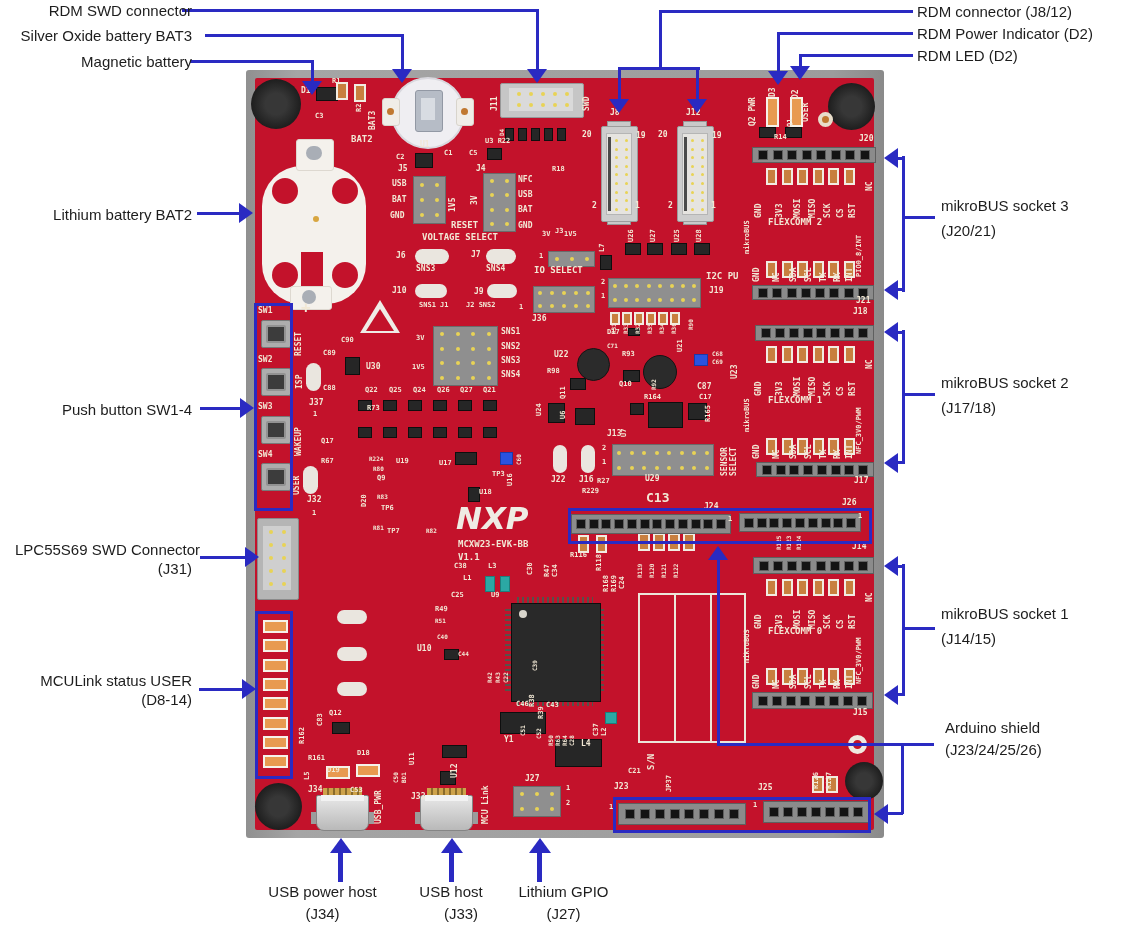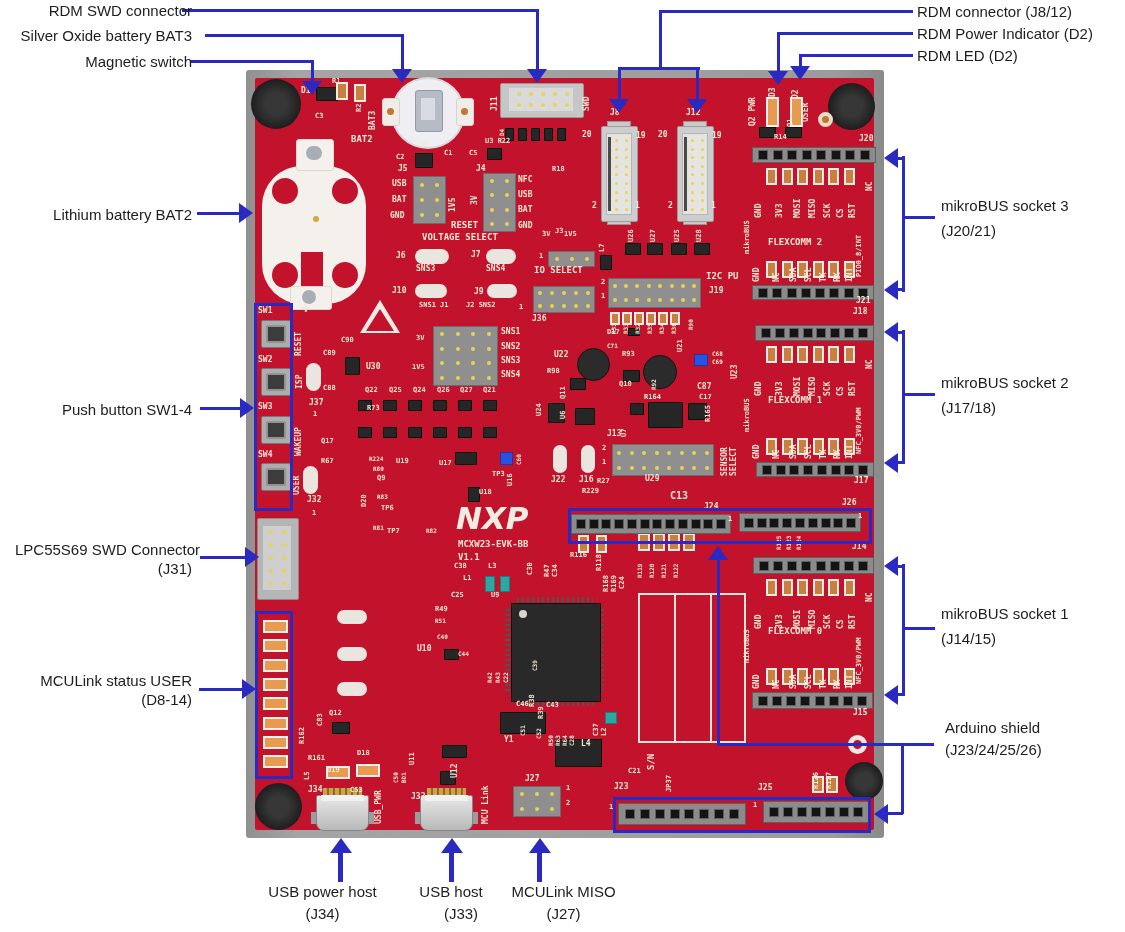--- a/index.html
+++ b/index.html
@@ -299,21 +299,21 @@
       <span class="silk" style="left: 607px; top: 430px;">J13</span>
       <span class="silk" style="left: 602px; top: 445px; font-size: 7px;">2</span>
       <span class="silk" style="left: 602px; top: 459px; font-size: 7px;">1</span>
       <span class="silk rot" style="left: 721px; top: 476px;">SENSOR</span>
       <span class="silk rot" style="left: 730px; top: 476px;">SELECT</span>
       <span class="silk" style="left: 551px; top: 476px;">J22</span>
       <span class="silk" style="left: 579px; top: 476px;">J16</span>
       <span class="silk" style="left: 597px; top: 478px; font-size: 7px;">R27</span>
       <span class="silk" style="left: 645px; top: 475px;">U29</span>
       <span class="silk" style="left: 582px; top: 488px; font-size: 7px;">R229</span>
-      <span class="silk" style="left: 670px; top: 491px; font-size: 10px;">C13</span>
+      <span class="silk" style="left: 646px; top: 491px; font-size: 13px;">C13</span>
       <span class="silk" style="left: 454px; top: 563px; font-size: 7px;">C38</span>
       <span class="silk" style="left: 488px; top: 563px; font-size: 7px;">L3</span>
       <span class="silk" style="left: 463px; top: 575px; font-size: 7px;">L1</span>
       <span class="silk" style="left: 451px; top: 592px; font-size: 7px;">C25</span>
       <span class="silk" style="left: 491px; top: 592px; font-size: 7px;">U9</span>
       <span class="silk rot" style="left: 527px; top: 575px; font-size: 7px;">C30</span>
       <span class="silk rot" style="left: 544px; top: 577px; font-size: 7px;">R47</span>
       <span class="silk rot" style="left: 552px; top: 577px; font-size: 7px;">C34</span>
       <span class="silk rot" style="left: 603px; top: 592px; font-size: 7px;">R168</span>
       <span class="silk rot" style="left: 611px; top: 592px; font-size: 7px;">R169</span>
@@ -732,21 +732,21 @@
       <div class="part p-res" style="position: absolute; left: 622px; top: 312px; width: 10px; height: 13px;"></div>
       <div class="part p-res" style="position: absolute; left: 634px; top: 312px; width: 10px; height: 13px;"></div>
       <div class="part p-res" style="position: absolute; left: 646px; top: 312px; width: 10px; height: 13px;"></div>
       <div class="part p-res" style="position: absolute; left: 658px; top: 312px; width: 10px; height: 13px;"></div>
       <div class="part p-res" style="position: absolute; left: 670px; top: 312px; width: 10px; height: 13px;"></div>
       <div class="part p-teal" style="position: absolute; left: 485px; top: 576px; width: 10px; height: 16px;"></div>
       <div class="part p-teal" style="position: absolute; left: 500px; top: 576px; width: 10px; height: 16px;"></div>
       <div class="part p-teal" style="position: absolute; left: 605px; top: 712px; width: 12px; height: 12px;"></div>
       <div class="part p-blue" style="position: absolute; left: 694px; top: 354px; width: 14px; height: 12px;"></div>
       <div class="part p-blue" style="position: absolute; left: 500px; top: 452px; width: 13px; height: 13px;"></div>
-      <span class="silk" style="left: 768px; top: 218px; font-size: 9px; margin-top: 20px;">FLEXCOMM 2</span>
+      <span class="silk" style="left: 768px; top: 218px; font-size: 9px;">FLEXCOMM 2</span>
       <span class="silk rot" style="left: 744px; top: 254px; font-size: 7px;">mikroBUS</span>
       <span class="silk rot" style="left: 755px; top: 218px;">GND</span>
       <span class="silk rot" style="left: 776px; top: 218px;">3V3</span>
       <span class="silk rot" style="left: 794px; top: 218px;">MOSI</span>
       <span class="silk rot" style="left: 809px; top: 218px;">MISO</span>
       <span class="silk rot" style="left: 824px; top: 218px;">SCK</span>
       <span class="silk rot" style="left: 837px; top: 218px;">CS</span>
       <span class="silk rot" style="left: 849px; top: 218px;">RST</span>
       <span class="silk rot" style="left: 866px; top: 191px;">NC</span>
       <span class="silk rot" style="left: 856px; top: 277px; font-size: 7px;">PIO0_8/INT</span>
@@ -890,21 +890,21 @@
       <div class="ann ah-U" style="position: absolute; left: 330px; top: 838px;"></div>
       <div class="ann sv" style="position: absolute; left: 338px; top: 852px; height: 30px;"></div>
       <div class="ann ah-U" style="position: absolute; left: 441px; top: 838px;"></div>
       <div class="ann sv" style="position: absolute; left: 449px; top: 852px; height: 30px;"></div>
       <div class="ann ah-U" style="position: absolute; left: 529px; top: 838px;"></div>
       <div class="ann sv" style="position: absolute; left: 537px; top: 852px; height: 30px;"></div>
     </div>
 
   <div class="co ra" style="left:15px;top:2px">RDM SWD connector</div>
   <div class="co ra" style="left:15px;top:27px">Silver Oxide battery BAT3</div>
-  <div class="co ra" style="left:15px;top:53px">Magnetic switch</div>
+  <div class="co ra" style="left:15px;top:53px">Magnetic battery</div>
   <div class="co" style="left:917px;top:3px">RDM connector (J8/12)</div>
   <div class="co" style="left:917px;top:25px">RDM Power Indicator (D2)</div>
   <div class="co" style="left:917px;top:47px">RDM LED (D2)</div>
   <div class="co ra" style="left:15px;top:206px">Lithium battery BAT2</div>
   <div class="co ra" style="left:15px;top:401px">Push button SW1-4</div>
   <div class="co ra" style="left:15px;top:541px">LPC55S69 SWD Connector</div>
   <div class="co ra" style="left:15px;top:560px">(J31)</div>
   <div class="co ra" style="left:15px;top:672px">MCULink status USER</div>
   <div class="co ra" style="left:15px;top:691px">(D8-14)</div>
   <div class="co" style="left:941px;top:197px">mikroBUS socket 3</div>
@@ -912,15 +912,15 @@
   <div class="co" style="left:941px;top:374px">mikroBUS socket 2</div>
   <div class="co" style="left:941px;top:399px">(J17/18)</div>
   <div class="co" style="left:941px;top:605px">mikroBUS socket 1</div>
   <div class="co" style="left:941px;top:630px">(J14/15)</div>
   <div class="co" style="left:945px;top:719px">Arduino shield</div>
   <div class="co" style="left:945px;top:741px">(J23/24/25/26)</div>
   <div class="co ctr" style="left:250px;top:883px;width:145px">USB power host</div>
   <div class="co ctr" style="left:250px;top:905px;width:145px">(J34)</div>
   <div class="co ctr" style="left:390px;top:883px;width:122px">USB host</div>
   <div class="co ctr" style="left:400px;top:905px;width:122px">(J33)</div>
-  <div class="co ctr" style="left:496px;top:883px;width:135px">MCULink MISO</div>
+  <div class="co ctr" style="left:496px;top:883px;width:135px">Lithium GPIO</div>
   <div class="co ctr" style="left:496px;top:905px;width:135px">(J27)</div>
 </div>
 
 </body></html>

